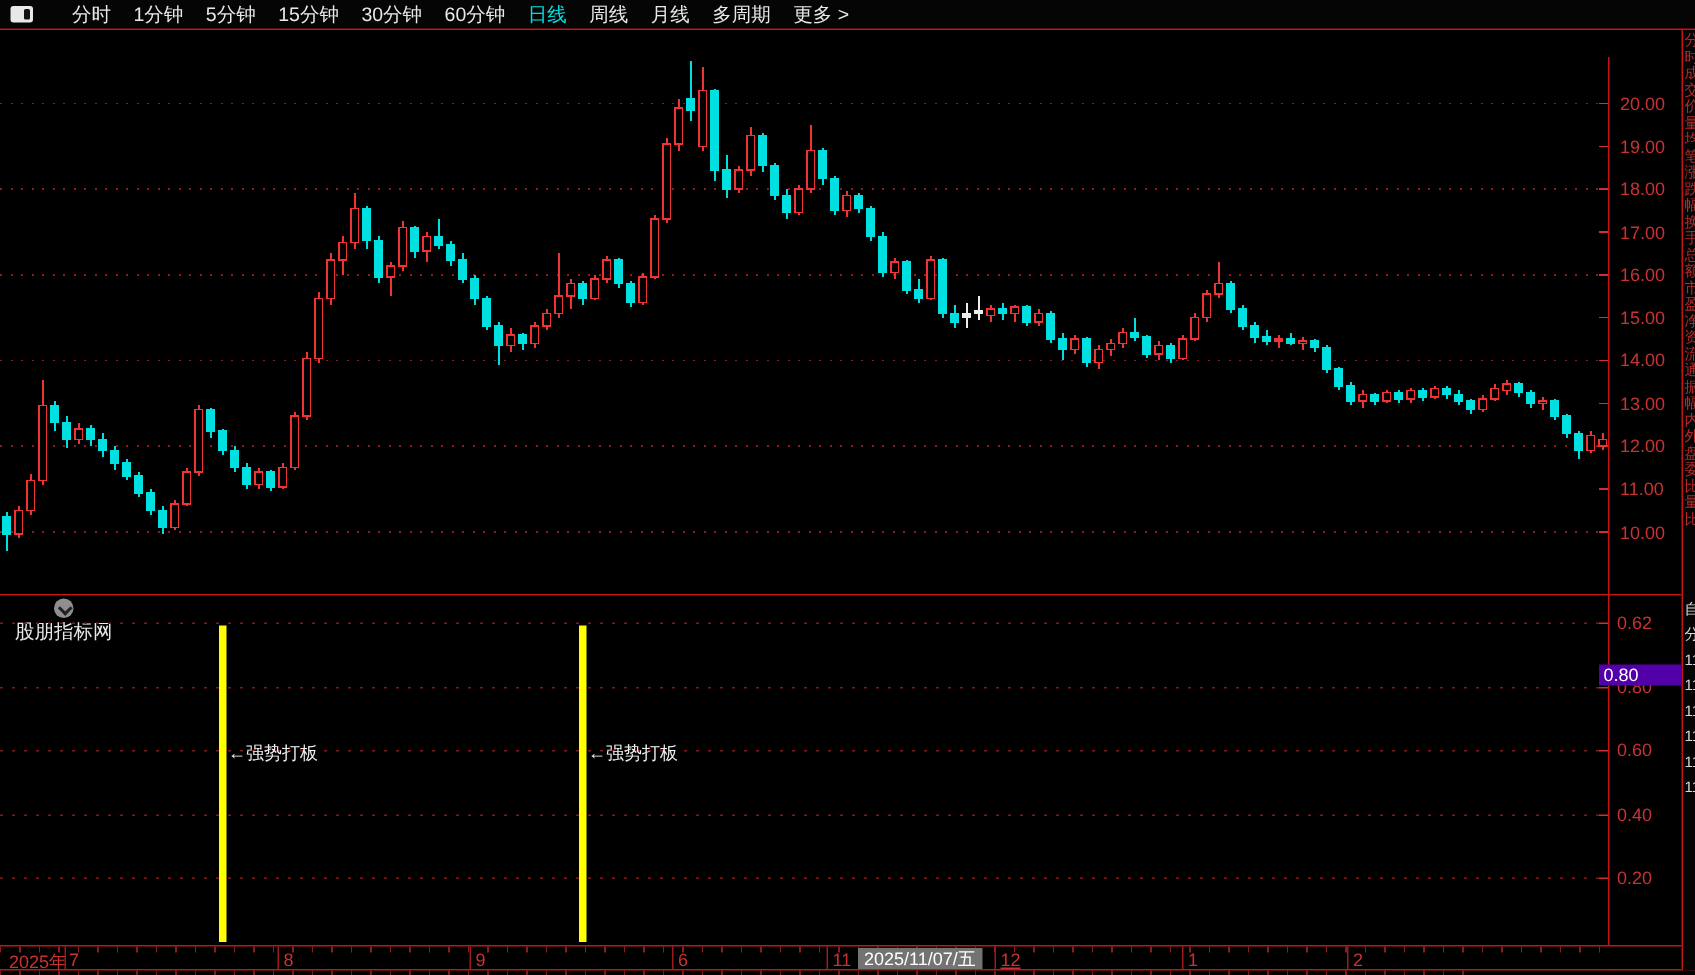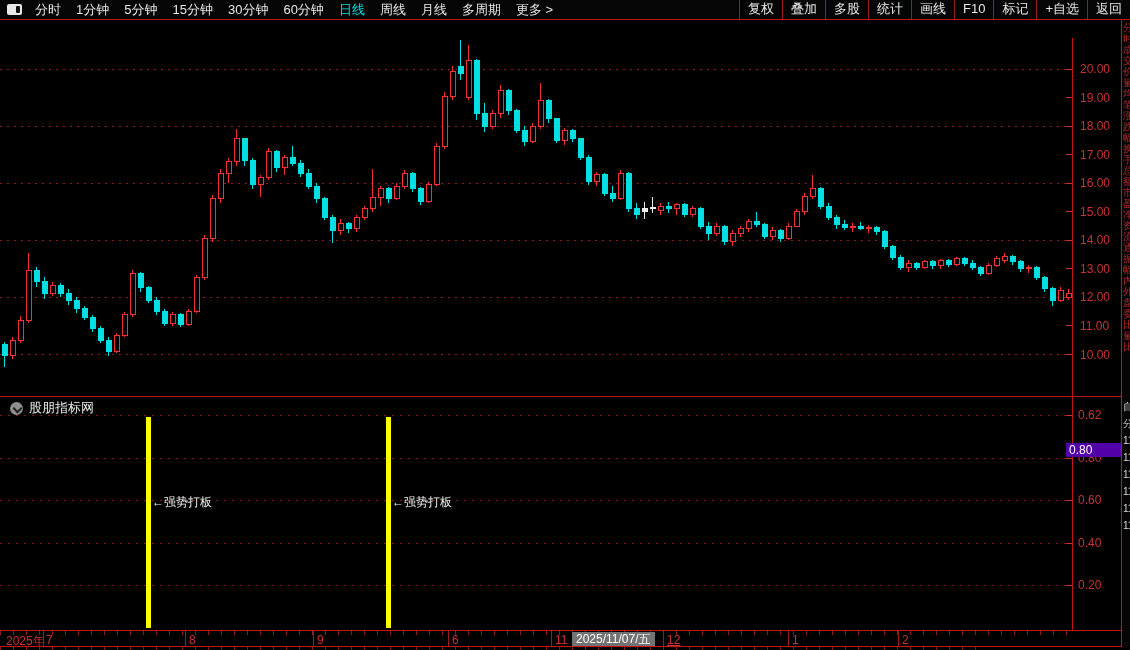--- a/index.html
+++ b/index.html
@@ -3,41 +3,41 @@
 <meta charset="utf-8">
 <style>
   html,body{margin:0;padding:0;background:#000;}
   #page{position:relative;width:1130px;height:650px;background:#000;overflow:hidden;
         font-family:"Liberation Sans",sans-serif;-webkit-font-smoothing:none;}
   
   .toolbar{position:absolute;left:0;top:0;width:1130px;height:19px;background:#050505;
            border-bottom:1px solid #c41414;display:flex;align-items:center;}
   .win-icon{width:15px;height:11px;background:#e8e8e8;border-radius:2px;margin-left:7px;position:relative;}
   .win-icon::after{content:"";position:absolute;right:2px;top:2px;width:4px;height:7px;background:#111;border-radius:1px;}
-  .tb-left{display:flex;align-items:center;gap:15px;margin-left:13px;}
+  .tb-left{display:flex;align-items:center;gap:15px;margin-left:26px;}
   .tb-item{color:#e8e8e8;font-size:13px;line-height:19px;white-space:nowrap;cursor:default;}
   .tb-item.active{color:#00e0e0;}
   .tb-right{position:absolute;right:0;top:0;height:19px;display:flex;}
   .tb-btn{color:#e8e8e8;font-size:13px;line-height:18px;padding:0 8px;border-left:1px solid #9b1c1c;white-space:nowrap;}
   
   .titlebar{position:absolute;left:0;top:20px;width:1130px;height:18px;display:flex;align-items:center;}
   .chart-title{color:#e8e8e8;font-size:13px;margin-left:8px;}
   .chev-circle{width:13px;height:13px;border-radius:50%;background:#8f8f8f;margin-left:6px;position:relative;}
   .chev-circle::after{content:"";position:absolute;left:3.5px;top:3px;width:5px;height:5px;
       border-right:2px solid #222;border-bottom:2px solid #222;transform:rotate(45deg);}
   .diamond-icon{position:absolute;left:1033px;top:1px;color:#9a9a9a;font-size:13px;}
   .panel-icon{position:absolute;left:1057px;top:3px;width:14px;height:10px;border:2px solid #cfcfcf;border-radius:3px;}
   .panel-icon::after{content:"";position:absolute;right:1px;top:1px;width:4px;height:8px;background:#cfcfcf;}
   
   #main-plot{position:absolute;left:0;top:38px;}
   .vaxis{position:absolute;left:1072px;top:38px;width:1px;height:609px;background:#c41414;}
   .plabel{position:absolute;color:#c83232;font-size:12px;line-height:12px;transform:translateY(-6px);}
   .ptick{position:absolute;width:6px;height:1px;background:#c83232;left:1066px;}
   .sep-line{position:absolute;left:0;top:396px;width:1121px;height:1px;background:#c41414;}
-  .sub-header{position:absolute;left:4px;top:399px;display:flex;align-items:center;}
+  .sub-header{position:absolute;left:4px;top:399px;display:flex;align-items:center;flex-direction:column;}
   .sub-title{color:#e8e8e8;font-size:13px;margin-left:6px;}
   .sub-grid{position:absolute;left:0;width:1070px;height:1px;
             background:repeating-linear-gradient(90deg,#7d1b1b 0 2px,transparent 2px 8px);}
   .signal-line{position:absolute;top:417px;width:5px;height:211px;background:#ffff00;}
   .signal-label{position:absolute;color:#f2f2f2;font-size:12px;top:494px;white-space:nowrap;}
   .value-badge{position:absolute;left:1066px;top:443px;width:55px;height:14px;background:#5200a8;
                color:#fff;font-size:12px;line-height:14px;padding-left:3px;box-sizing:border-box;}
   
   .xaxis{position:absolute;left:0;top:630px;width:1130px;height:17px;border-top:1px solid #c41414;
          border-bottom:1px solid #c41414;box-sizing:border-box;background:#000;}
@@ -75,31 +75,20 @@
         <span class="tb-item">1分钟</span>
         <span class="tb-item">5分钟</span>
         <span class="tb-item">15分钟</span>
         <span class="tb-item">30分钟</span>
         <span class="tb-item">60分钟</span>
         <span class="tb-item active">日线</span>
         <span class="tb-item">周线</span>
         <span class="tb-item">月线</span>
         <span class="tb-item">多周期</span>
         <span class="tb-item">更多 &gt;</span>
-      </div>
-    <div class="tb-right">
-        <span class="tb-btn">复权</span>
-        <span class="tb-btn">叠加</span>
-        <span class="tb-btn">多股</span>
-        <span class="tb-btn">统计</span>
-        <span class="tb-btn">画线</span>
-        <span class="tb-btn">F10</span>
-        <span class="tb-btn">标记</span>
-        <span class="tb-btn">+自选</span>
-        <span class="tb-btn">返回</span>
       </div>
   </div>
 
 
   <svg id="main-plot" width="1130" height="357" viewBox="0 38 1130 357" shape-rendering="crispEdges">
       <line x1="0" y1="69" x2="1072" y2="69" stroke="#8a1d1d" stroke-width="1" stroke-dasharray="1.5 5.5"></line>
       <line x1="0" y1="126.1" x2="1072" y2="126.1" stroke="#8a1d1d" stroke-width="1" stroke-dasharray="1.5 5.5"></line>
       <line x1="0" y1="183.2" x2="1072" y2="183.2" stroke="#8a1d1d" stroke-width="1" stroke-dasharray="1.5 5.5"></line>
       <line x1="0" y1="240.3" x2="1072" y2="240.3" stroke="#8a1d1d" stroke-width="1" stroke-dasharray="1.5 5.5"></line>
       <line x1="0" y1="297.4" x2="1072" y2="297.4" stroke="#8a1d1d" stroke-width="1" stroke-dasharray="1.5 5.5"></line>

